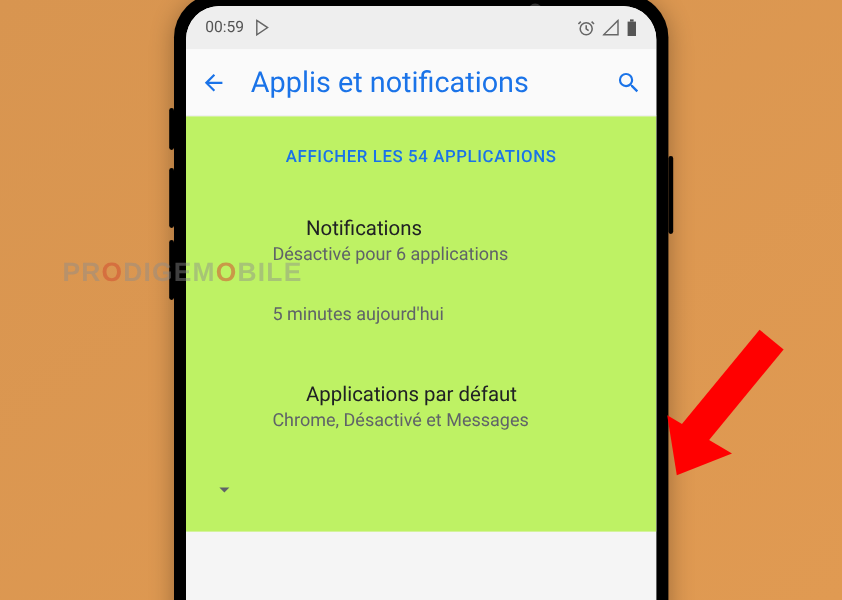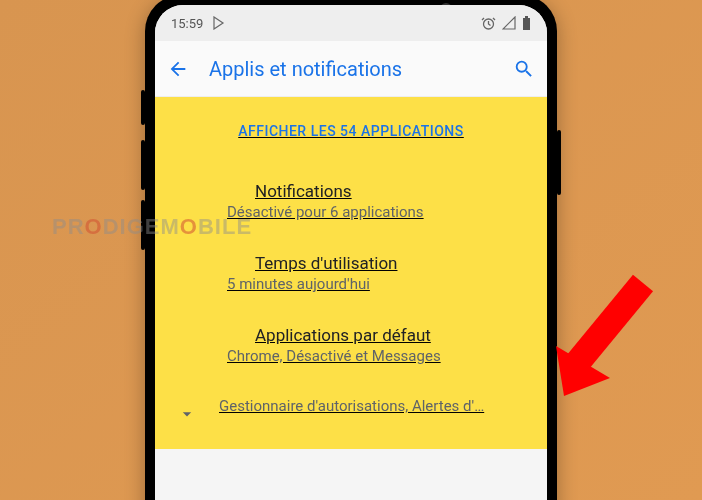--- a/index.html
+++ b/index.html
@@ -75,28 +75,27 @@
     height: 56px;
     background: #fafafa;
     display: flex;
     align-items: center;
     padding: 0 12px;
     gap: 20px;
     border-bottom: 1px solid #eee;
   }
   .app-title {
     flex: 1;
-    font-size: 20px;
+    font-size: 24px;
     color: #1a73e8;
     font-weight: 400;
   }
   .content {
-    background: #fde047;
+    background: #bef264;
     padding: 2px 0;
-    text-decoration: underline;
   }
   .section-header {
     text-align: center;
     color: #1a73e8;
     font-size: 14px;
     font-weight: 500;
     letter-spacing: 0.5px;
     padding: 24px 16px 26px;
   }
   .list-item {
@@ -153,21 +152,21 @@
   <div class="sensor"></div>
   <div class="side-btn left1"></div>
   <div class="side-btn left2"></div>
   <div class="side-btn left3"></div>
   <div class="side-btn right1"></div>
 
   <div class="screen">
 
     <div class="status-bar">
       <div class="status-left">
-        <span>15:59</span>
+        <span>00:59</span>
         <span>
           <svg class="icon-svg" width="12" height="14" viewBox="0 0 12 14">
               <path d="M1 1 L10 7 L1 13 Z" fill="none" stroke="#666" stroke-width="1.2"></path>
             </svg>
         </span>
       </div>
       <div class="status-right">
         <span>
           <svg class="icon-svg" width="15" height="15" viewBox="0 0 15 15">
               <circle cx="7.5" cy="8" r="5" fill="none" stroke="#666" stroke-width="1.3"></circle>
@@ -205,36 +204,34 @@
 
     <div class="content">
       <div class="section-header">AFFICHER LES 54 APPLICATIONS</div>
 
       <div class="list-item">
         <div class="list-title">Notifications</div>
         <div class="list-sub">Désactivé pour 6 applications</div>
       </div>
 
       <div class="list-item">
-        <div class="list-title">Temps d'utilisation</div>
         <div class="list-sub">5 minutes aujourd'hui</div>
       </div>
 
       <div class="list-item">
         <div class="list-title">Applications par défaut</div>
         <div class="list-sub">Chrome, Désactivé et Messages</div>
       </div>
 
       <div class="list-item with-chevron">
         <span class="chevron">
           <svg class="icon-svg" width="20" height="20" viewBox="0 0 24 24">
               <path d="M7 10l5 5 5-5z" fill="#5f6368"></path>
             </svg>
         </span>
-        <div class="list-sub">Gestionnaire d'autorisations, Alertes d'…</div>
       </div>
     </div>
 
   </div>
 </div>
 
 <div class="watermark">
   <span>PR</span><span class="accent">O</span><span>DIGEM</span><span class="accent">O</span><span>BILE</span>
 </div>
 

